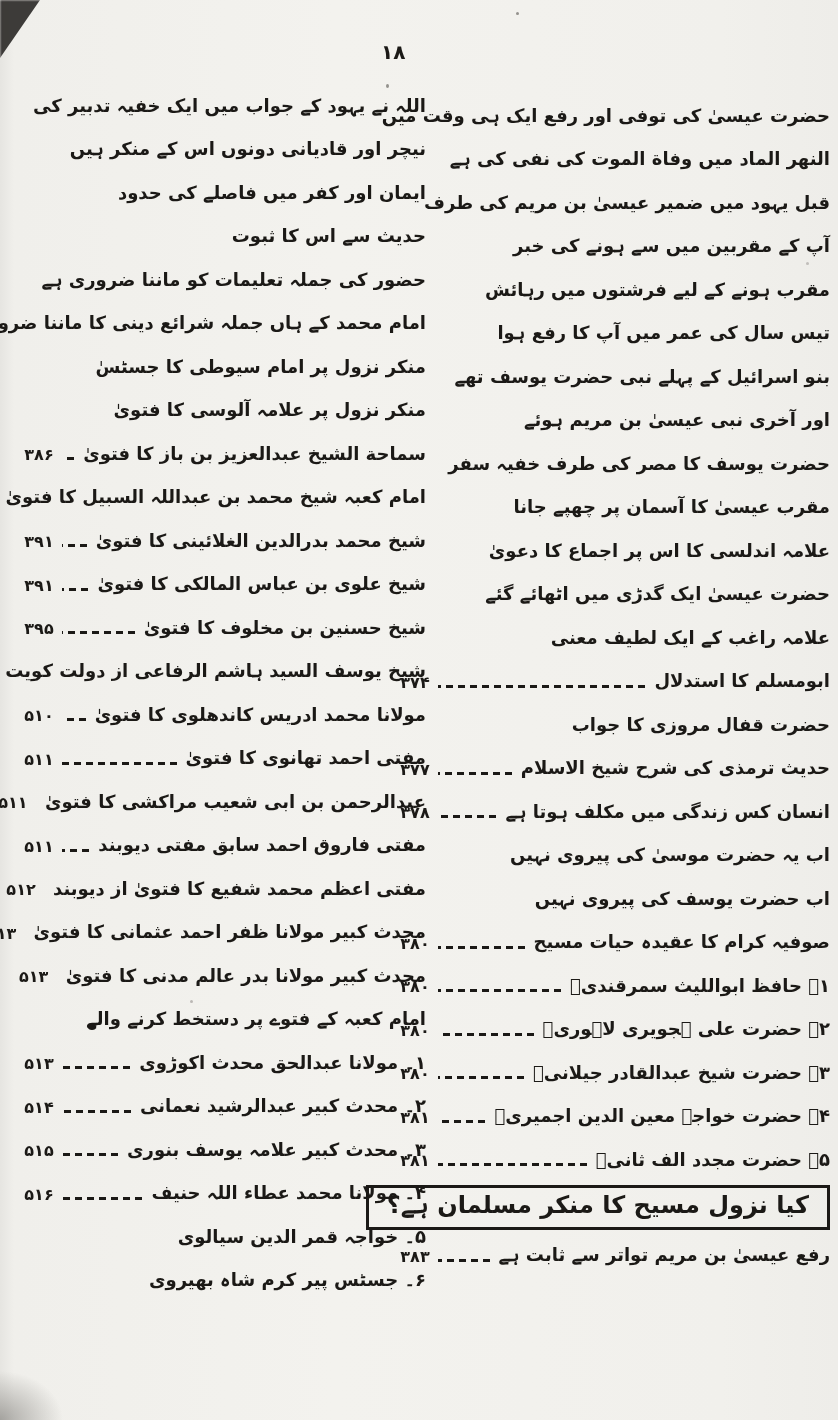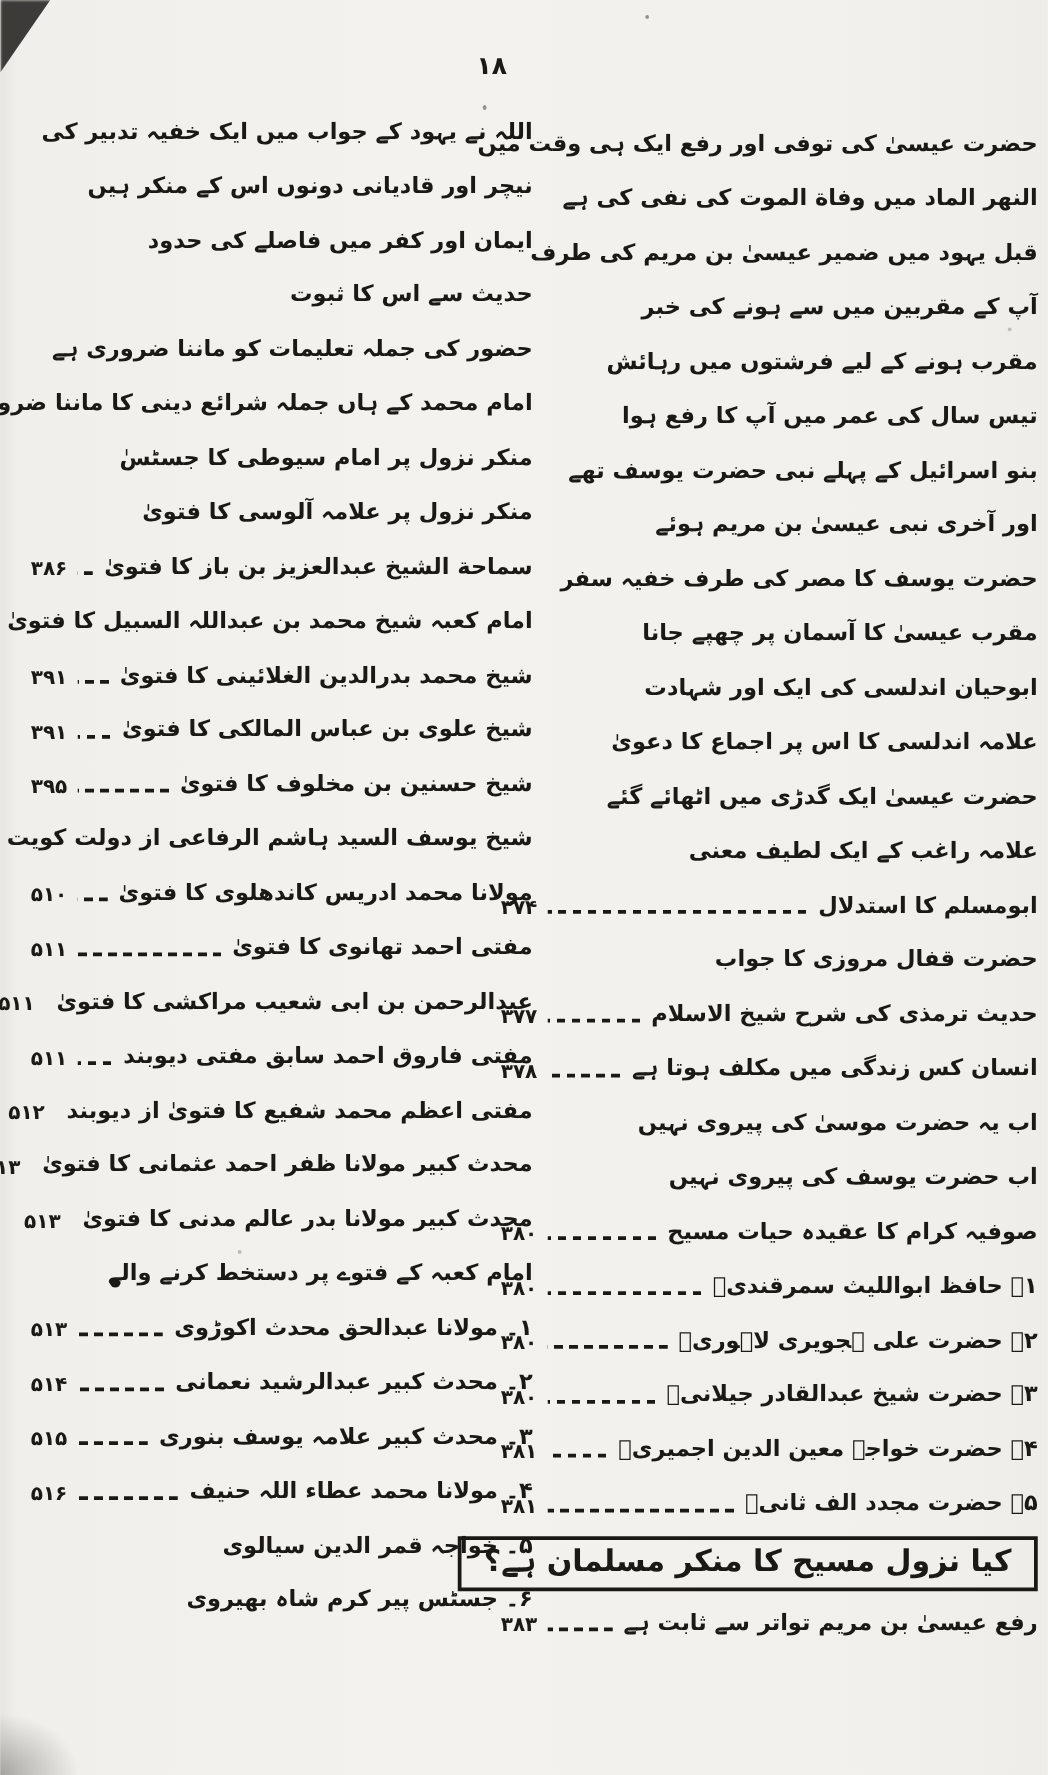--- a/index.html
+++ b/index.html
@@ -125,24 +125,20 @@
       </div>
       <div class="toc-row no-page">
         <span class="entry-text">حضرت یوسف کا مصر کی طرف خفیہ سفر</span>
 
       </div>
       <div class="toc-row no-page">
         <span class="entry-text">مقرب عیسیٰ کا آسمان پر چھپے جانا</span>
 
       </div>
       <div class="toc-row no-page">
-        <span class="entry-text">ابوحیان اندلسی کی ایک اور شہادت</span>
-
-      </div>
-      <div class="toc-row no-page">
         <span class="entry-text">علامہ اندلسی کا اس پر اجماع کا دعویٰ</span>
 
       </div>
       <div class="toc-row no-page">
         <span class="entry-text">حضرت عیسیٰ ایک گدڑی میں اٹھائے گئے</span>
 
       </div>
       <div class="toc-row no-page">
         <span class="entry-text">علامہ راغب کے ایک لطیف معنی</span>
 

